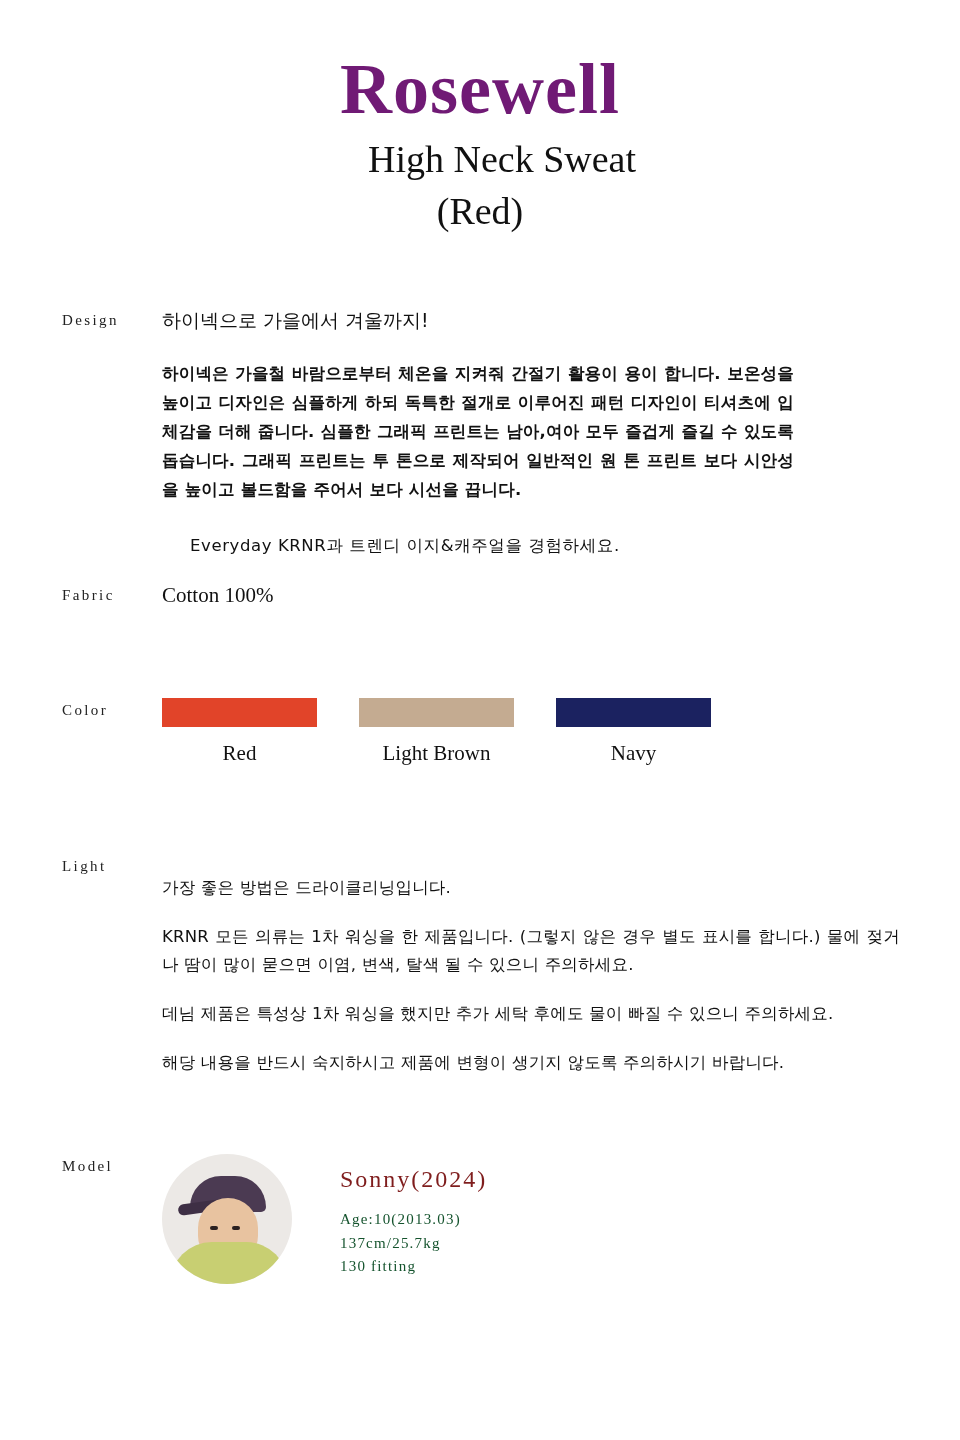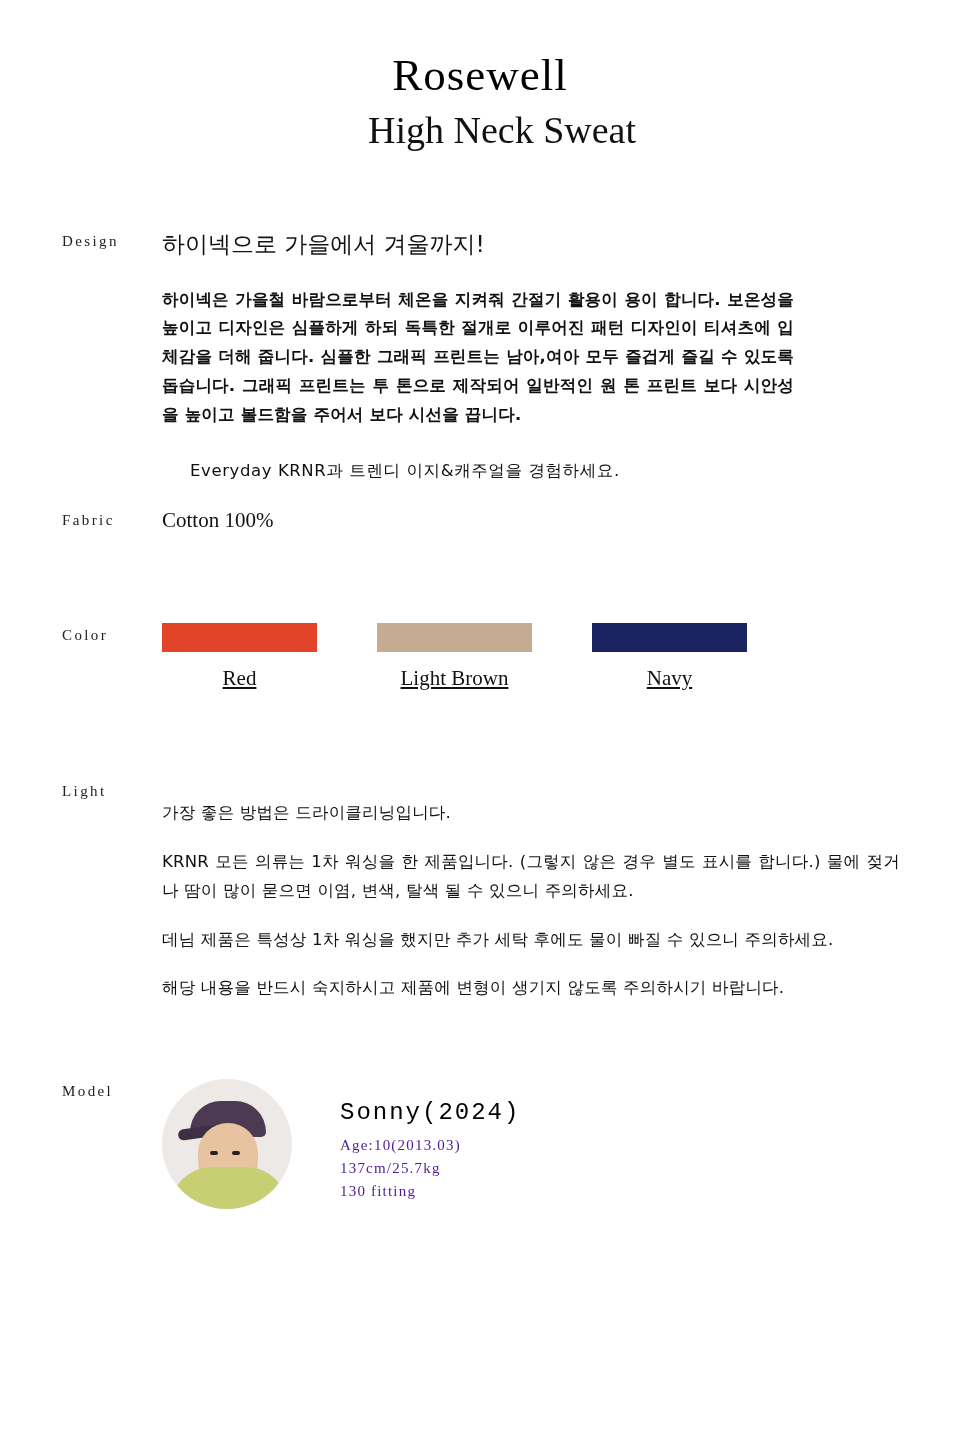--- a/index.html
+++ b/index.html
@@ -16,25 +16,25 @@
     overflow: hidden;
   }
 
   
   .header {
     text-align: center;
     padding-top: 52px;
   }
   .brand-title {
     font-family: "Liberation Serif", serif;
-    font-size: 45px;
-    font-weight: 400;
+    font-size: 72px;
+    font-weight: 700;
     letter-spacing: 1px;
     line-height: 1.05;
-    color: #000000;
+    color: #701a75;
   }
   .product-title {
     font-family: "Liberation Serif", serif;
     font-size: 38px;
     font-weight: 400;
     line-height: 1.35;
     margin-top: 6px;
     color: #111;
     padding-left: 44px;
   }
@@ -76,21 +76,21 @@
     margin-top: 20px;
   }
   .kr-justify {
     text-align: justify;
     text-justify: inter-character;
   }
 
   #design-section { margin-top: 72px; }
   .design-head {
     font-family: "DejaVu Sans", sans-serif;
-    font-size: 23px;
+    font-size: 19px;
     color: #111;
   }
   .design-body {
     margin-top: 26px;
     width: 632px;
     font-weight: bold;
   }
   .design-tagline {
     margin-top: 30px;
     font-family: "DejaVu Sans", sans-serif;
@@ -104,22 +104,21 @@
   .fabric-value {
     font-family: "Liberation Serif", serif;
     font-size: 21px;
     color: #111;
   }
 
   
   #color-section { margin-top: 90px; }
   .swatch-row {
     display: flex;
-    gap: 60px;
-    text-decoration: underline;
+    gap: 42px;
   }
   .swatch-item {
     width: 155px;
     text-align: center;
   }
   .swatch {
     width: 155px;
     height: 29px;
     display: block;
   }
@@ -204,40 +203,41 @@
     left: 8px;
     bottom: 0;
     background: #c8cf72;
     border-radius: 46px 46px 0 0;
   }
   .model-info {
     margin-left: 48px;
     padding-bottom: 6px;
   }
   .model-name {
-    font-family: Liberation Mono, monospace;
+    font-family: Liberation Serif, serif;
     font-size: 24px;
     letter-spacing: 2px;
-    color: #000000;
-    margin-bottom: 8px;
+    color: #7f1d1d;
+    margin-bottom: 15px;
   }
   .model-spec {
     font-family: "Liberation Serif", serif;
     font-size: 15px;
     letter-spacing: 1.2px;
-    color: #4c1d95;
+    color: #14532d;
     line-height: 1.55;
   }
 </style>
 </head>
 <body>
 
 <div class="header">
   <div class="brand-title">Rosewell</div>
   <div class="product-title">High Neck Sweat</div>
+  <div class="product-color">(Red)</div>
 </div>
 
 <div class="section" id="design-section">
   <div class="label">Design</div>
   <div class="content">
     <div class="design-head">하이넥으로 가을에서 겨울까지!</div>
     <div class="kr kr-justify design-body">하이넥은 가을철 바람으로부터 체온을 지켜줘 간절기 활용이 용이 합니다. 보온성을 높이고 디자인은 심플하게 하되 독특한 절개로 이루어진 패턴 디자인이 티셔츠에 입체감을 더해 줍니다. 심플한 그래픽 프린트는 남아,여아 모두 즐겁게 즐길 수 있도록 돕습니다. 그래픽 프린트는 투 톤으로 제작되어 일반적인 원 톤 프린트 보다 시안성을 높이고 볼드함을 주어서 보다 시선을 끕니다.</div>
     <div class="design-tagline">Everyday KRNR과 트렌디 이지&amp;캐주얼을 경험하세요.</div>
   </div>
 </div>

